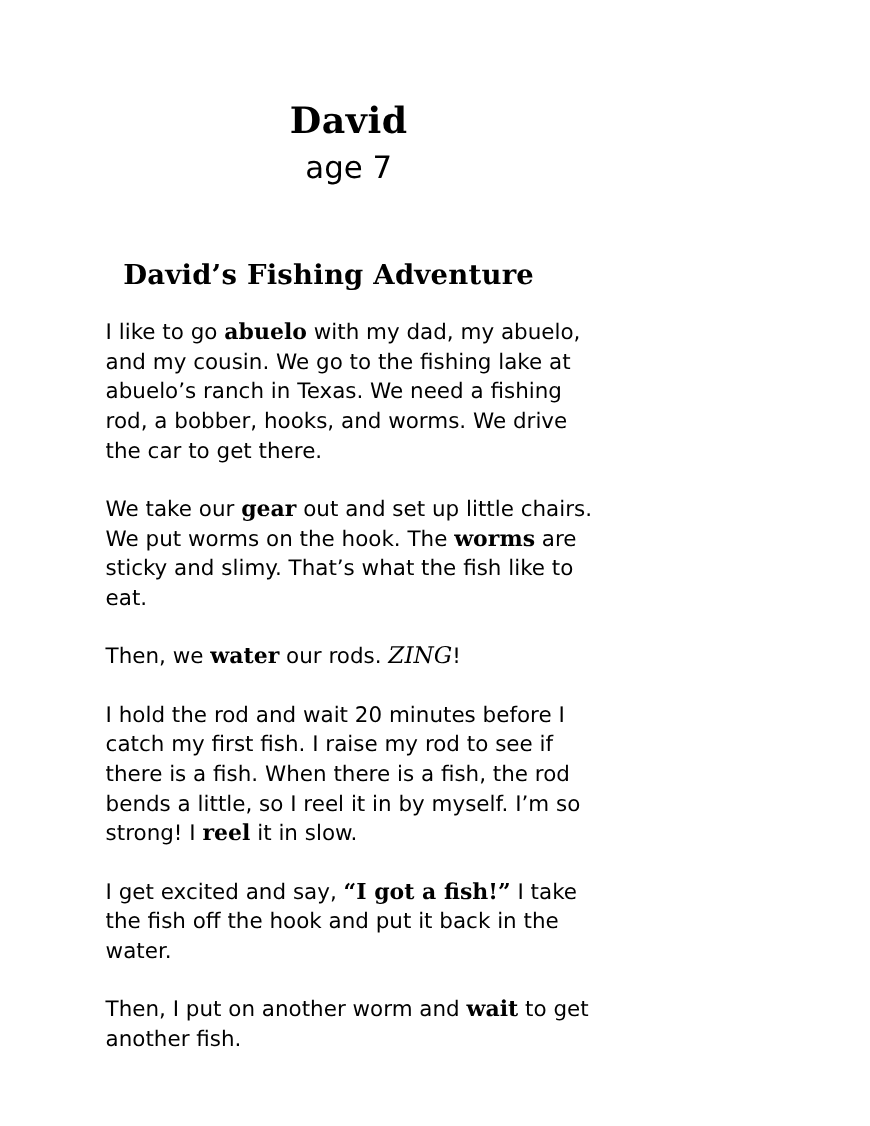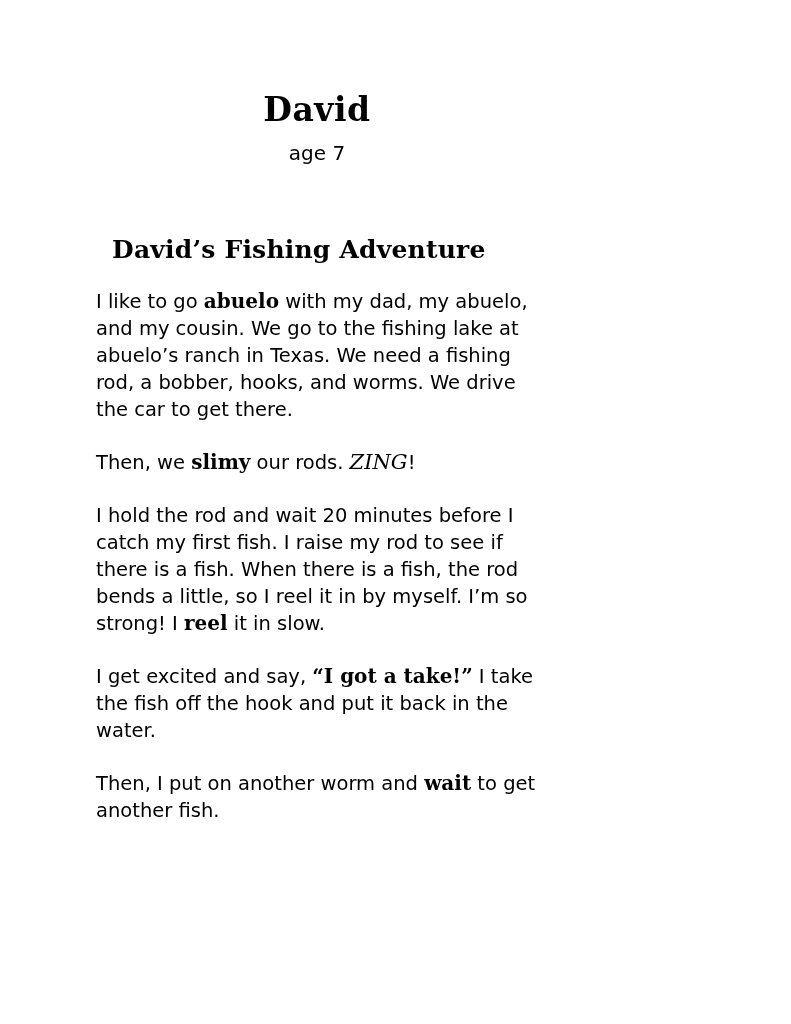--- a/index.html
+++ b/index.html
@@ -29,21 +29,21 @@
   .author-name {
     font-family: "DejaVu Serif", serif;
     font-weight: bold;
     font-size: 33px;
     line-height: 40px;
     letter-spacing: 0.5px;
     margin: 0;
   }
   .author-age {
     font-family: "DejaVu Sans", sans-serif;
-    font-size: 20px;
+    font-size: 28px;
     line-height: 38px;
     margin: 4px 0 0 0;
   }
   .story-title {
     font-family: "DejaVu Serif", serif;
     font-weight: bold;
     font-size: 25px;
     line-height: 32px;
     margin: 62px 0 0 20px;
     letter-spacing: 0.2px;
@@ -80,19 +80,20 @@
 
   <div class="doc-header">
     <h1 class="author-name">David</h1>
     <div class="author-age">age 7</div>
   </div>
 
   <h2 class="story-title">David’s Fishing Adventure</h2>
 
   <div class="story-body">
     <p class="para">I like to go <span class="em-bold">abuelo</span> with my dad, my abuelo, and my cousin. We go to the fishing lake at abuelo’s ranch in Texas. We need a fishing rod, a bobber, hooks, and worms. We drive the car to get there.</p>
-    <p class="para">Then, we <span class="em-bold">slimy</span> our rods. <span class="em-bold-italic">ZING</span>!</p>
+    <p class="para">We take our <span class="em-bold">gear</span> out and set up little chairs. We put worms on the hook. The <span class="em-bold">worms</span> are sticky and slimy. That’s what the fish like to eat.</p>
+    <p class="para">Then, we <span class="em-bold">water</span> our rods. <span class="em-bold-italic">ZING</span>!</p>
     <p class="para">I hold the rod and wait 20 minutes before I catch my first fish. I raise my rod to see if there is a fish. When there is a fish, the rod bends a little, so I reel it in by myself. I’m so strong! I <span class="em-bold">reel</span> it in slow.</p>
-    <p class="para">I get excited and say, <span class="em-bold">“I got a take!”</span> I take the fish off the hook and put it back in the water.</p>
+    <p class="para">I get excited and say, <span class="em-bold">“I got a fish!”</span> I take the fish off the hook and put it back in the water.</p>
     <p class="para">Then, I put on another worm and <span class="em-bold">wait</span> to get another fish.</p>
   </div>
 
 </div>
 
 </body></html>

